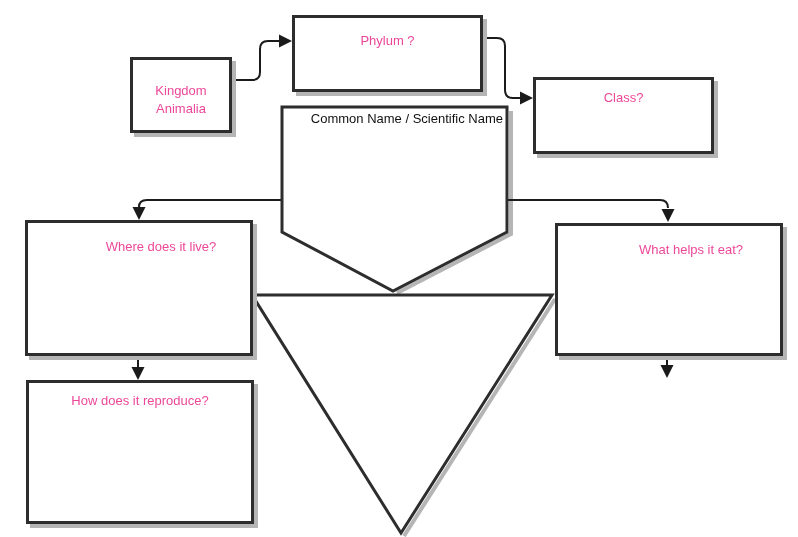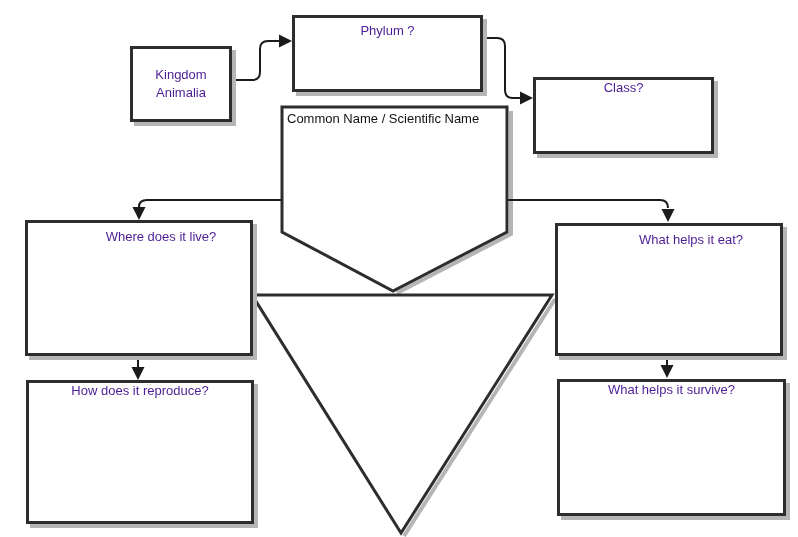--- a/index.html
+++ b/index.html
@@ -6,30 +6,31 @@
   #stage{
     position:relative;width:798px;height:537px;background:#ffffff;overflow:hidden;
     font-family:"Liberation Sans",sans-serif;
   }
   #wires{position:absolute;left:0;top:0;width:798px;height:537px;}
   .box{
     position:absolute;box-sizing:border-box;background:#ffffff;
     border:3px solid #2d2d2d;box-shadow:4px 4px 0 0 #b5b5b5;
   }
   .lbl{
-    width:100%;text-align:center;font-size:13px;line-height:16px;color:#4c1d95;
+    width:100%;text-align:center;font-size:13px;line-height:16px;color:#ec4899;
     box-sizing:border-box;
+    margin-top:10px;
   }
   .lbl.top5{padding-top:5px;}
   .lbl.top4{}
   .lbl.top6{padding-top:6px;padding-left:44px;}
   .centerv{display:flex;align-items:center;justify-content:center;height:100%;}
   .centerv .lbl{padding-top:0;line-height:18px;}
   .floatlbl{
-    position:absolute;text-align:left;font-size:13px;line-height:16px;color:#111111;
+    position:absolute;text-align:right;font-size:13px;line-height:16px;color:#111111;
   }
   .conn{fill:none;stroke:#1b1b1b;stroke-width:2;}
   .arrow{fill:#1b1b1b;stroke:none;}
   .shape{fill:#ffffff;stroke:#2d2d2d;stroke-width:3;stroke-linejoin:miter;}
   .shapeshadow{fill:none;stroke:#b5b5b5;stroke-width:4;}
 </style>
 </head>
 <body>
 
 <div id="stage">
@@ -55,21 +56,21 @@
     <polygon class="arrow" points="131.5,367 144.5,367 138,380"></polygon>
 
     <path class="conn" d="M 667 356 L 667 365"></path>
     <polygon class="arrow" points="660.5,365 673.5,365 667,378"></polygon>
 
     <polygon class="shape" points="282,107 507,107 507,232 393,291 282,232"></polygon>
 
     <polygon class="shape" points="252,295 552,295 401,533"></polygon>
   </svg>
 
-  <div class="box" style="left:130px;top:46px;width:102px;height:76px;">
+  <div class="box" style="left:130px;top:57px;width:102px;height:76px;">
     <div class="centerv">
       <div class="lbl">Kingdom Animalia</div>
     </div>
   </div>
 
   <div class="box" style="left:292px;top:15px;width:191px;height:77px;">
     <div class="lbl top5">Phylum ?</div>
   </div>
 
   <div class="box" style="left:533px;top:77px;width:181px;height:77px;">
@@ -81,20 +82,17 @@
   </div>
 
   <div class="box" style="left:555px;top:223px;width:228px;height:133px;">
     <div class="lbl top6">What helps it eat?</div>
   </div>
 
   <div class="box" style="left:26px;top:380px;width:228px;height:144px;">
     <div class="lbl top4">How does it reproduce?</div>
   </div>
 
-  <div class="box" style="left:557px;top:379px;width:229px;height:137px;">
-    <div class="lbl top4">What helps it survive?</div>
-  </div>
 
   <div class="floatlbl" style="left:287px;top:111px;width:216px;">Common Name / Scientific Name</div>
 
 
 </div>
 
 </body></html>

